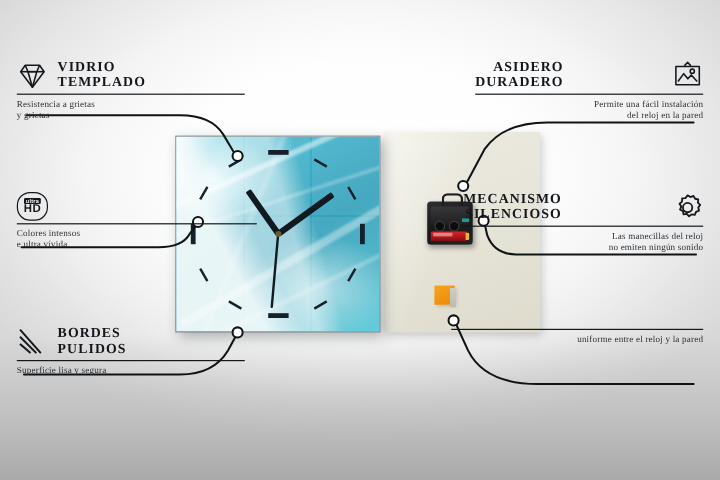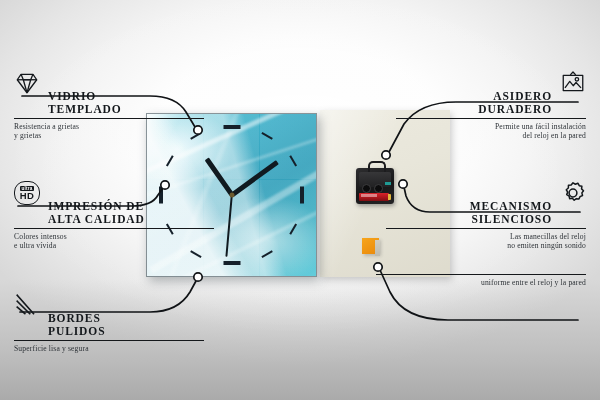--- a/index.html
+++ b/index.html
@@ -107,31 +107,31 @@
     line-height:13px;text-transform:uppercase;white-space:nowrap;
   }
   .cdesc{
     font-family:"Liberation Serif", serif;
     font-size:7.6px;color:#2c3136;line-height:9.4px;letter-spacing:.15px;white-space:nowrap;
   }
   .rule{height:1px;background:#15181b;margin:2px 0 3px;}
   .left .ctitle,.left .cdesc{text-align:left;}
   .right .ctitle,.right .cdesc{text-align:right;}
   .head{display:flex;align-items:center;gap:8px;}
-  .right .head{justify-content:flex-end;}
+  .right .head{justify-content:space-between;}
   .ico{width:26px;height:26px;flex:0 0 26px;display:block;}
   .hdtxt{
     width:24px;height:22px;border:1.6px solid #14181c;border-radius:11px;
     display:flex;flex-direction:column;align-items:center;justify-content:center;
     font-family:"Liberation Sans", sans-serif;color:#14181c;flex:0 0 24px;
   }
   .hdtxt .u{font-size:4.6px;font-weight:700;letter-spacing:.2px;line-height:5px;
     background:#14181c;color:#fff;padding:0 2px;border-radius:1px;}
   .hdtxt .h{font-size:9.5px;font-weight:700;line-height:10px;letter-spacing:.3px;}
-  .titlewrap{display:flex;flex-direction:column;margin-top:40px;}
+  .titlewrap{display:flex;flex-direction:column;}
   svg{display:block;overflow:visible;}
 </style>
 </head>
 <body>
 
 <div id="stage">
 
   <svg width="600" height="400" style="position:absolute;left:0;top:0;z-index:5;">
     <g fill="none" stroke="#101316" stroke-width="1.7" stroke-linecap="round">
       <path d="M22 96 L150 96 Q176 96 186 112 L195 127"></path>
@@ -221,24 +221,20 @@
     <div class="cdesc">Resistencia a grietas</div>
     <div class="cdesc">y grietas</div>
   </div>
 
   <div class="callout left" style="left:14px;top:160px;width:200px;">
     <div class="head">
       <div class="hdtxt">
         <span class="u">ultra</span>
         <span class="h">HD</span>
       </div>
-      <div class="titlewrap">
-        <div class="ctitle">IMPRESIÓN DE</div>
-        <div class="ctitle">ALTA CALIDAD</div>
-      </div>
     </div>
     <div class="rule"></div>
     <div class="cdesc">Colores intensos</div>
     <div class="cdesc">e ultra vívida</div>
   </div>
 
   <div class="callout left" style="left:14px;top:272px;width:190px;">
     <div class="head">
       <svg class="ico" viewBox="0 0 24 24">
         <g fill="none" stroke="#14181c" stroke-width="1.5" stroke-linecap="square">

